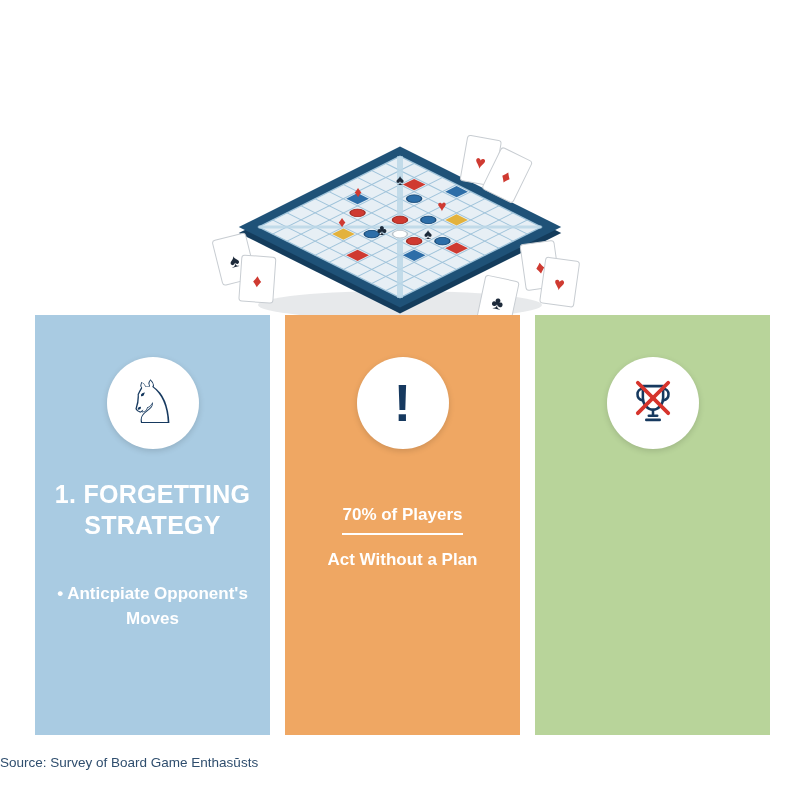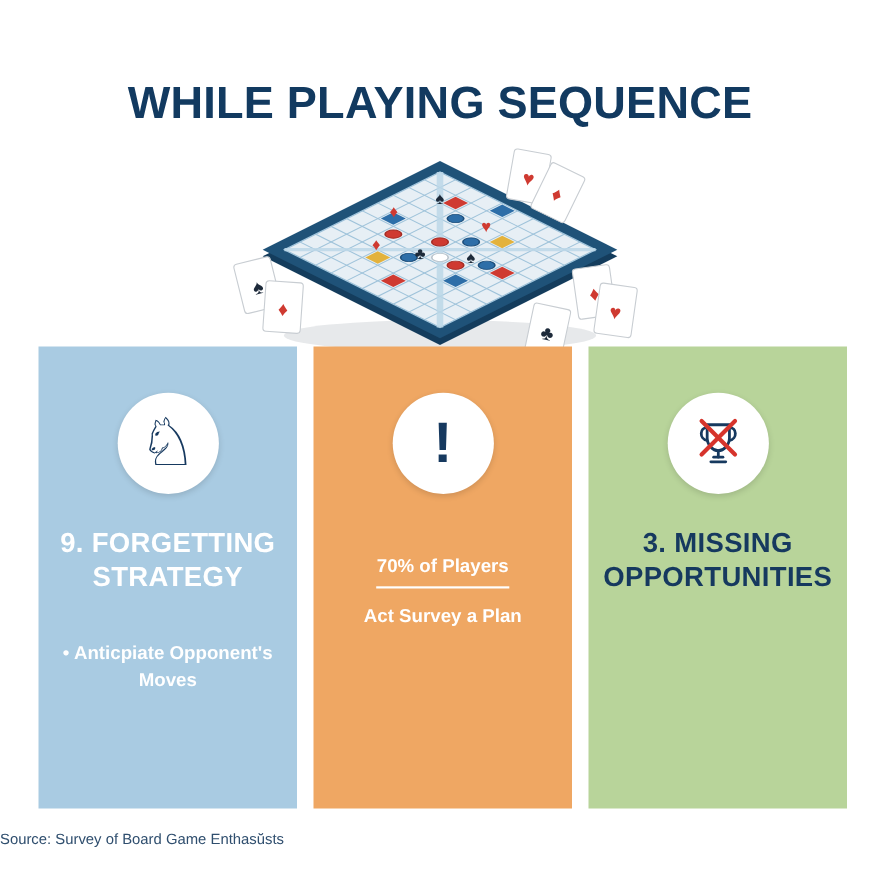--- a/index.html
+++ b/index.html
@@ -49,21 +49,20 @@
   .footer{
     position:absolute;bottom:30px;left:0;width:800px;text-align:left;
     font-size:13.5px;color:#2f4e6e;
   }
 </style>
 </head>
 <body>
 
 <h1 class="title">
   <br>
-  <span>WHILE PLAYING SEQUENCE</span>
 </h1>
 
 <svg class="board" viewBox="0 0 420 200" aria-hidden="true">
 
   <ellipse cx="210" cy="172" rx="142" ry="14" fill="rgba(20,40,60,0.10)"></ellipse>
 
   <g transform="translate(210,100) scale(1,0.5) rotate(45)">
     <rect x="-114" y="-114" width="228" height="228" fill="#143c5c"></rect>
   </g>
 
@@ -158,49 +157,48 @@
     </g>
   </g>
 </svg>
 
 <div class="cols">
 
   <section class="col col-blue">
     <div class="icon-circle">
       <span class="knight-glyph">♘</span>
     </div>
-    <h2 class="col-heading light">9. FORGETTING STRATEGY</h2>
+    <h2 class="col-heading light">1. FORGETTING STRATEGY</h2>
     <p class="col-sub light">• Anticpiate Opponent's Moves</p>
   </section>
 
   <section class="col col-orange">
     <div class="icon-circle">
       <span class="excl-glyph">!</span>
     </div>
     <div class="stat-wrap">
       <span class="stat-underlined">70% of Players</span>
-      <div class="stat-line2">Act Survey a Plan</div>
+      <div class="stat-line2">Act Without a Plan</div>
     </div>
   </section>
 
   <section class="col col-green">
     <div class="icon-circle">
       <svg viewBox="0 0 64 64" width="54" height="54" aria-hidden="true">
         <g fill="none" stroke="#16395f" stroke-width="3" stroke-linecap="round" stroke-linejoin="round">
           <path d="M20 12 H44 V26 C44 34 38 40 32 40 C26 40 20 34 20 26 Z"></path>
           <path d="M20 15 C12 15 11 27 20 29"></path>
           <path d="M44 15 C52 15 53 27 44 29"></path>
           <path d="M32 40 V47"></path>
           <path d="M27 47 H37"></path>
           <path d="M24 52 H40"></path>
         </g>
         <g stroke="#d6342c" stroke-width="4.5" stroke-linecap="round">
           <line x1="14" y1="8" x2="50" y2="44"></line>
           <line x1="50" y1="8" x2="14" y2="44"></line>
         </g>
       </svg>
     </div>
-    <h2 class="col-heading navy">3. MISSING OPPORTUNITIES</h2>
   </section>
 
 </div>
 
 <div class="footer">Source: Survey of Board Game Enthasŭsts</div>
 
 </body></html>

